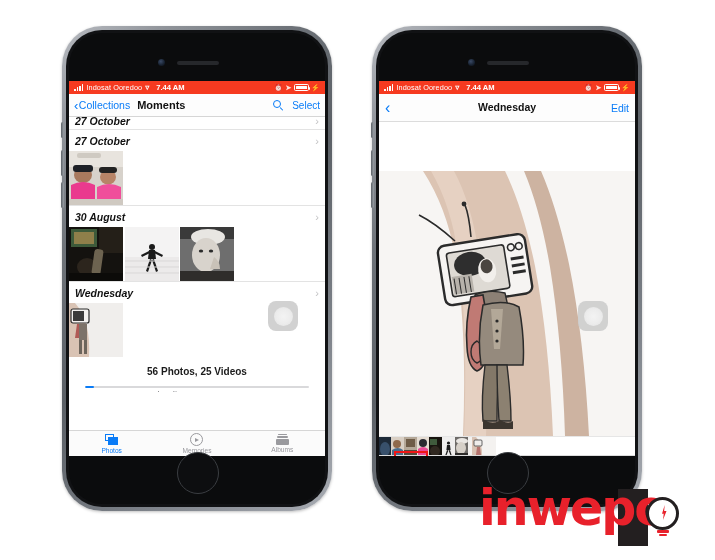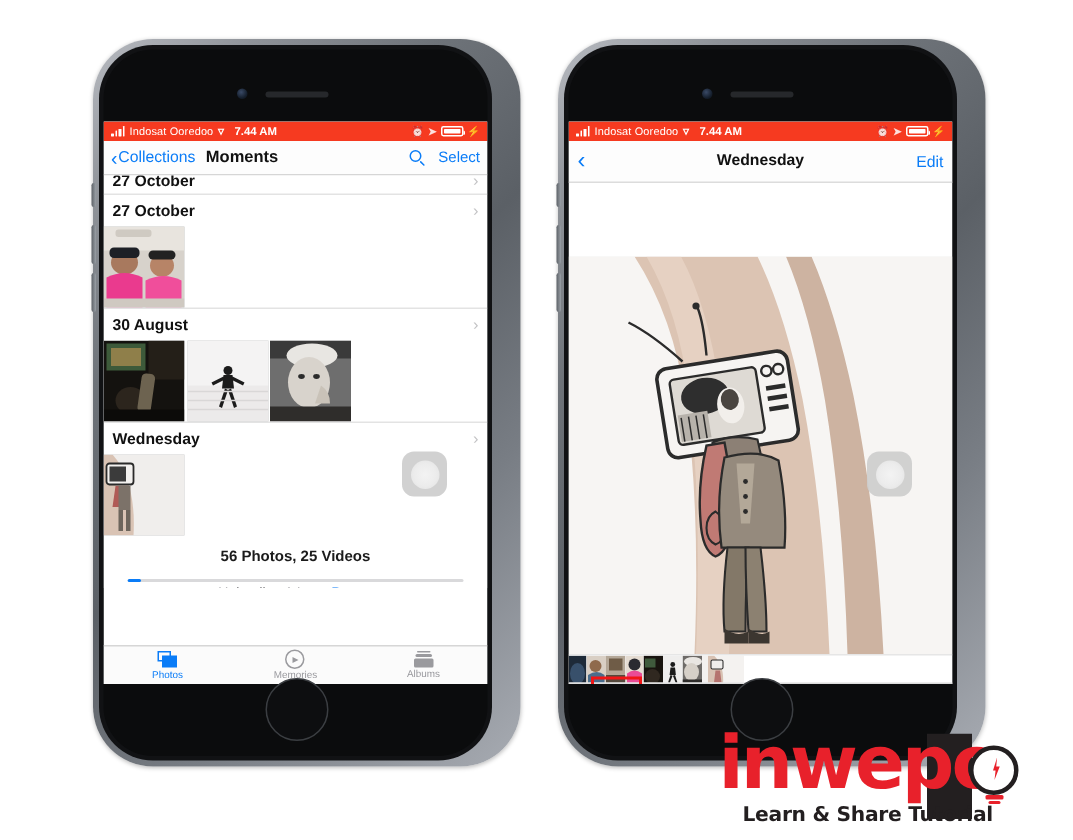--- a/index.html
+++ b/index.html
@@ -8,21 +8,21 @@
     background:#ffffff;
     font-family:"Liberation Sans", sans-serif;
     overflow:hidden;
     position:relative;
   }
   .stage{position:absolute;left:0;top:0;width:715px;height:560px;}
 
   
   .phone{position:absolute;width:270px;height:485px;border-radius:40px;
     background:linear-gradient(135deg,#b9bcc2 0%,#8f9399 14%,#6e7379 30%,#5b6066 50%,#787d84 72%,#a8acb3 100%);
-    box-shadow:0 1px 3px rgba(0,0,0,.25);padding-left:15px;}
+    box-shadow:0 1px 3px rgba(0,0,0,.25);}
   .phone-inner{position:absolute;left:4px;top:4px;width:262px;height:477px;border-radius:36px;
     background:#111214;}
   .phone-bezel{position:absolute;left:7px;top:7px;width:256px;height:471px;border-radius:33px;
     background:#0b0c0d;overflow:hidden;}
 
   .cam{position:absolute;width:7px;height:7px;border-radius:50%;
     background:radial-gradient(circle at 40% 35%,#3a4a66 0%,#16202e 60%,#0a0d12 100%);}
   .speaker{position:absolute;height:4px;border-radius:2px;background:#26282b;}
   .home{position:absolute;width:40px;height:40px;border-radius:50%;
     border:1.3px solid #3b3e42;background:#0d0e10;}
@@ -63,21 +63,21 @@
   .srch{width:11px;height:11px;position:relative;}
   .srch::before{content:"";position:absolute;left:0;top:0;width:8px;height:8px;
     border:1.3px solid #0a7cf7;border-radius:50%;box-sizing:border-box;}
   .srch::after{content:"";position:absolute;left:7.2px;top:7.2px;width:4px;height:1.3px;
     background:#0a7cf7;transform:rotate(45deg);transform-origin:left center;border-radius:1px;}
 
   
   .momlist{position:absolute;left:0;right:0;overflow:hidden;background:#fff;}
   .mrow{display:flex;align-items:center;justify-content:space-between;
     padding:0 6px;box-sizing:border-box;height:21px;}
-  .mrow .mtitle{font-size:10.5px;font-weight:bold;color:#111;}
+  .mrow .mtitle{font-size:10.5px;font-weight:bold;color:#111;font-style:italic;}
   .mrow .mchev{color:#c3c3c5;font-size:11px;}
   .thumbs{display:flex;gap:1.5px;}
   .th{width:54px;height:54px;overflow:hidden;background:#ccc;position:relative;}
 
   .sep{height:1px;background:#e3e3e3;margin-left:0;}
 
   .counts{text-align:center;font-size:10px;font-weight:bold;color:#1b1b1b;}
 
   .progwrap{padding:0 16px;}
   .progbar{height:1.6px;background:#d9d9db;border-radius:1px;overflow:hidden;}
@@ -494,16 +494,15 @@
     <div class="vol" style="left:-1px;top:124px;height:26px;"></div>
     <div class="vol" style="left:-1px;top:156px;height:26px;"></div>
   </div>
 
   <div class="wm">
     <div class="wm-blk"></div>
     <div class="wm-main">inwepo</div>
     <div class="wm-bulb"></div>
     <div class="wm-bulbbase"></div>
     <div class="wm-bulbbase2"></div>
-    <div class="wm-sub">Learn &amp; Share Tutorial</div>
   </div>
 
 </div>
 
 </body></html>

